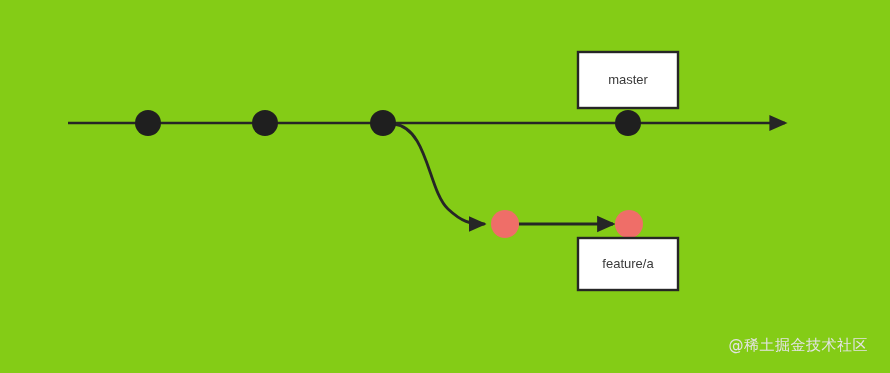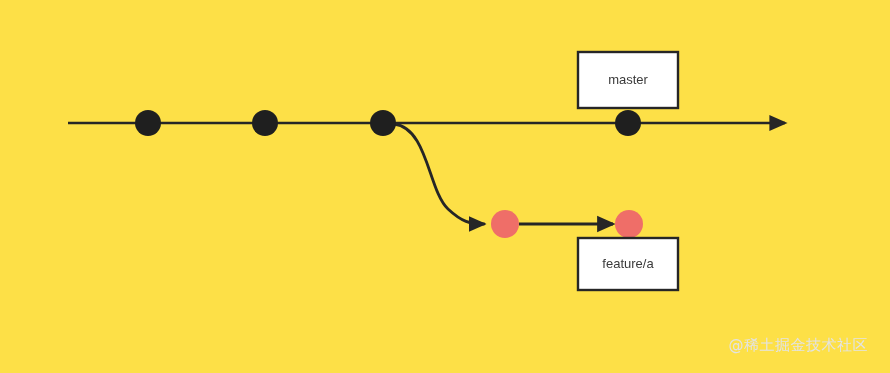--- a/index.html
+++ b/index.html
@@ -11,21 +11,21 @@
     width: 890px;
     height: 373px;
     font-family: "Liberation Sans", sans-serif;
     overflow: hidden;
     position: relative;
   }
   #canvas-root {
     position: relative;
     width: 890px;
     height: 373px;
-    background: #fde047;
+    background: #84cc16;
   }
   svg#git-graph {
     position: absolute;
     top: 0;
     left: 0;
     width: 890px;
     height: 373px;
     display: block;
   }
   .label-text {

